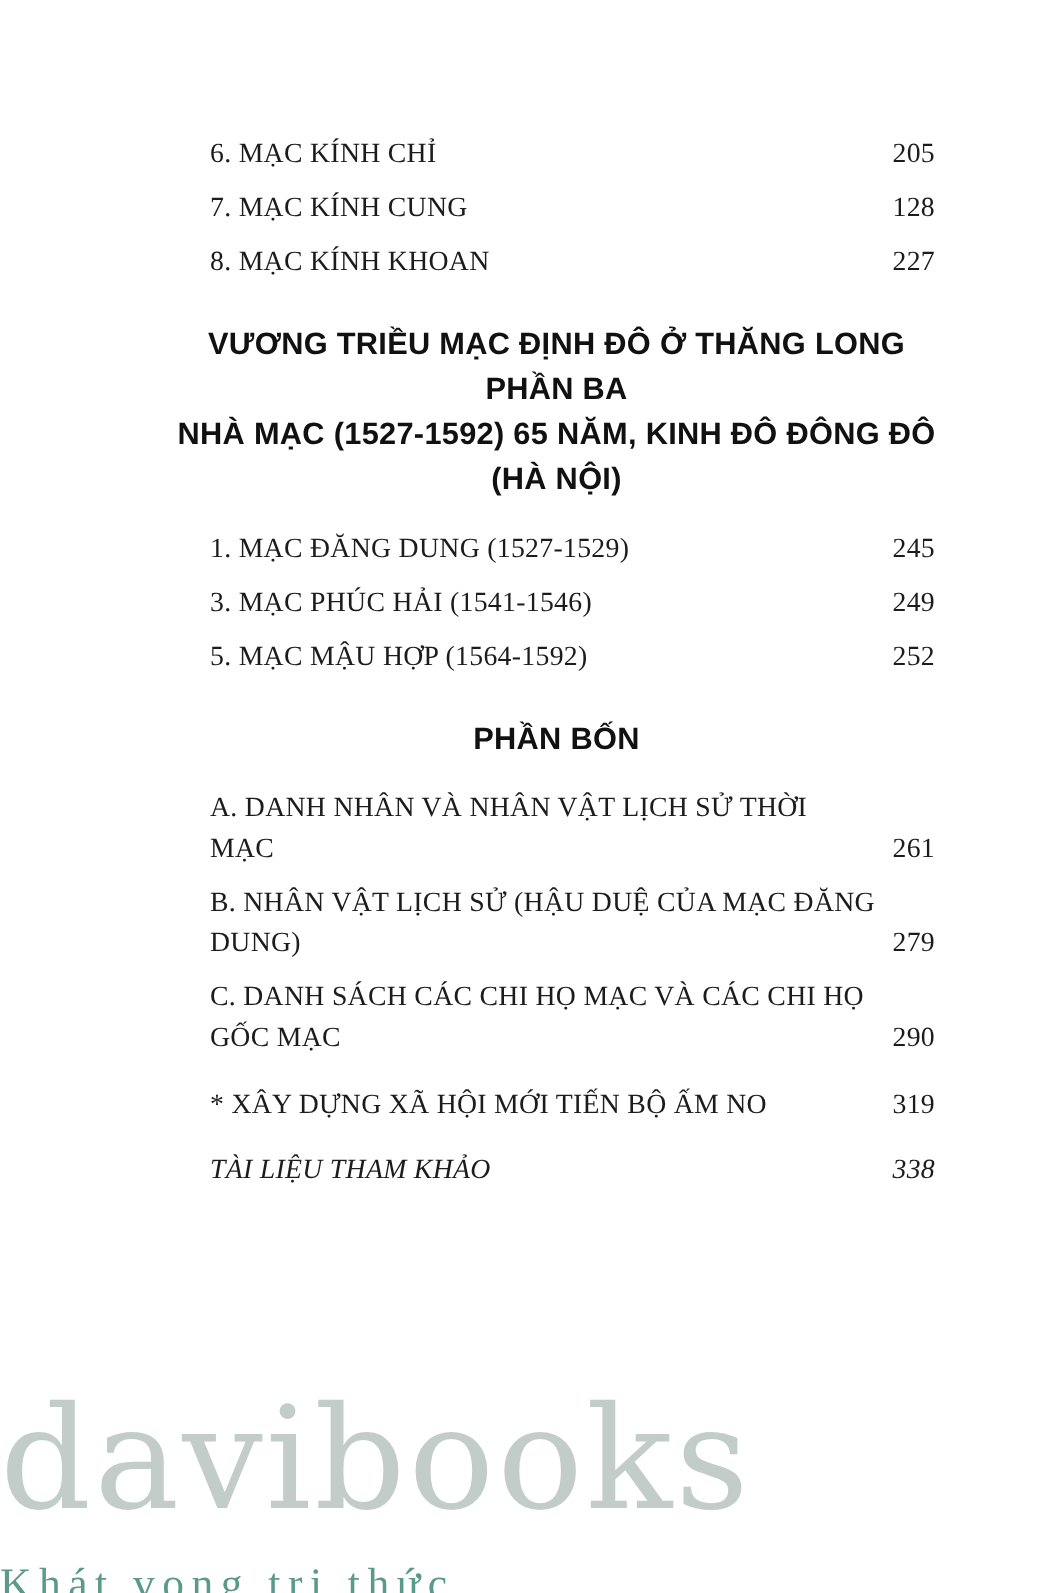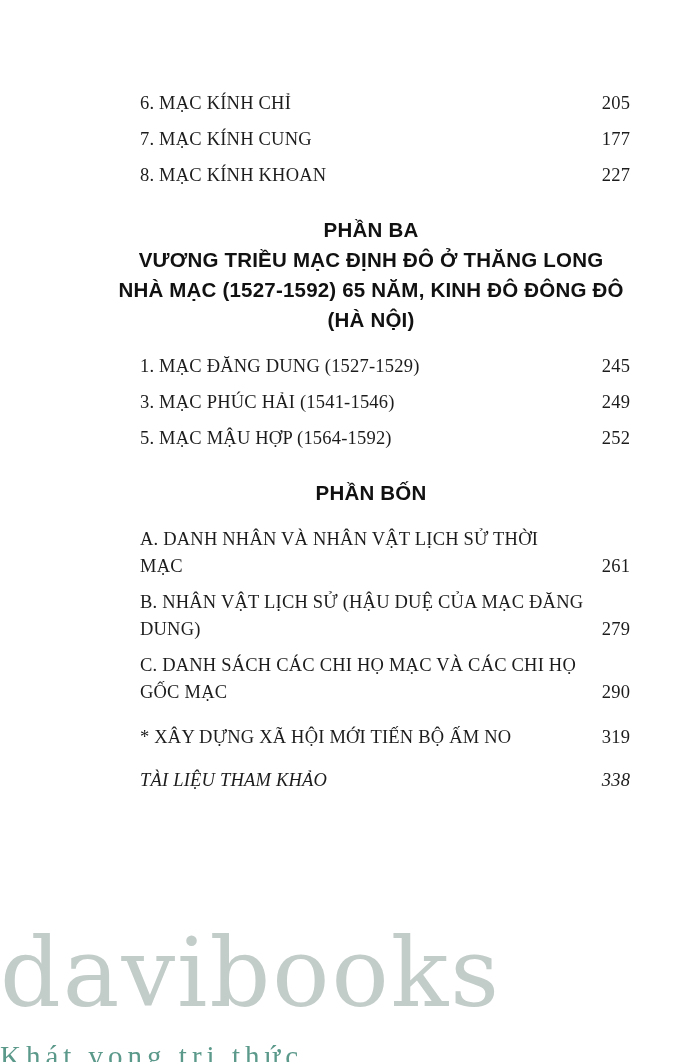--- a/index.html
+++ b/index.html
@@ -45,21 +45,21 @@
     letter-spacing: 0.2px;
   }
 
   .entry-label {
     flex: 1;
     padding-right: 10px;
   }
 
   .entry-page {
     width: 42px;
-    text-align: center;
+    text-align: left;
     flex: none;
   }
 
   .entry.references {
     margin-top: 16px;
     font-style: italic;
   }
 
   .section-heading {
     margin-top: 26px;
@@ -108,31 +108,31 @@
 
   <div class="content">
 
     <div class="entries first">
       <div class="entry">
         <span class="entry-label">6. MẠC KÍNH CHỈ</span>
         <span class="entry-page">205</span>
       </div>
       <div class="entry">
         <span class="entry-label">7. MẠC KÍNH CUNG</span>
-        <span class="entry-page">177</span>
+        <span class="entry-page">128</span>
       </div>
       <div class="entry">
         <span class="entry-label">8. MẠC KÍNH KHOAN</span>
         <span class="entry-page">227</span>
       </div>
     </div>
 
     <div class="section-heading">
+      <div class="heading-line">VƯƠNG TRIỀU MẠC ĐỊNH ĐÔ Ở THĂNG LONG</div>
       <div class="heading-line">PHẦN BA</div>
-      <div class="heading-line">VƯƠNG TRIỀU MẠC ĐỊNH ĐÔ Ở THĂNG LONG</div>
       <div class="heading-line">NHÀ MẠC (1527-1592) 65 NĂM, KINH ĐÔ ĐÔNG ĐÔ</div>
       <div class="heading-line">(HÀ NỘI)</div>
     </div>
 
     <div class="entries">
       <div class="entry">
         <span class="entry-label">1. MẠC ĐĂNG DUNG (1527-1529)</span>
         <span class="entry-page">245</span>
       </div>
       <div class="entry">

